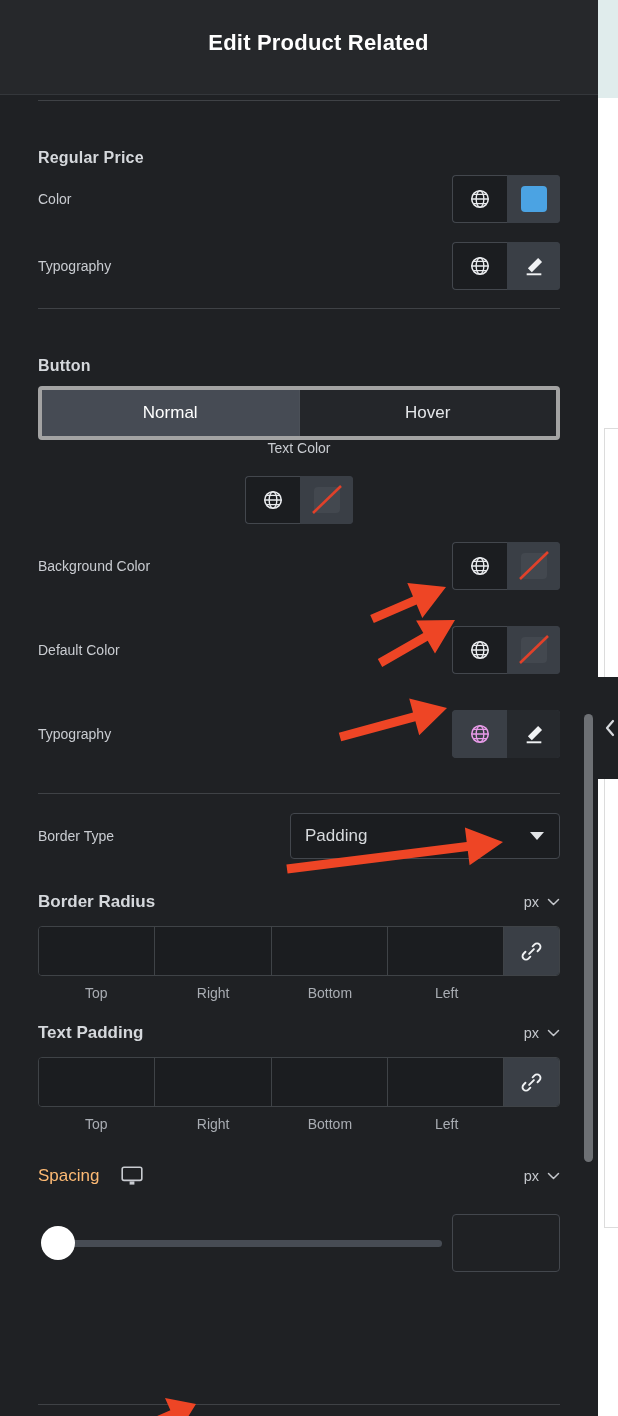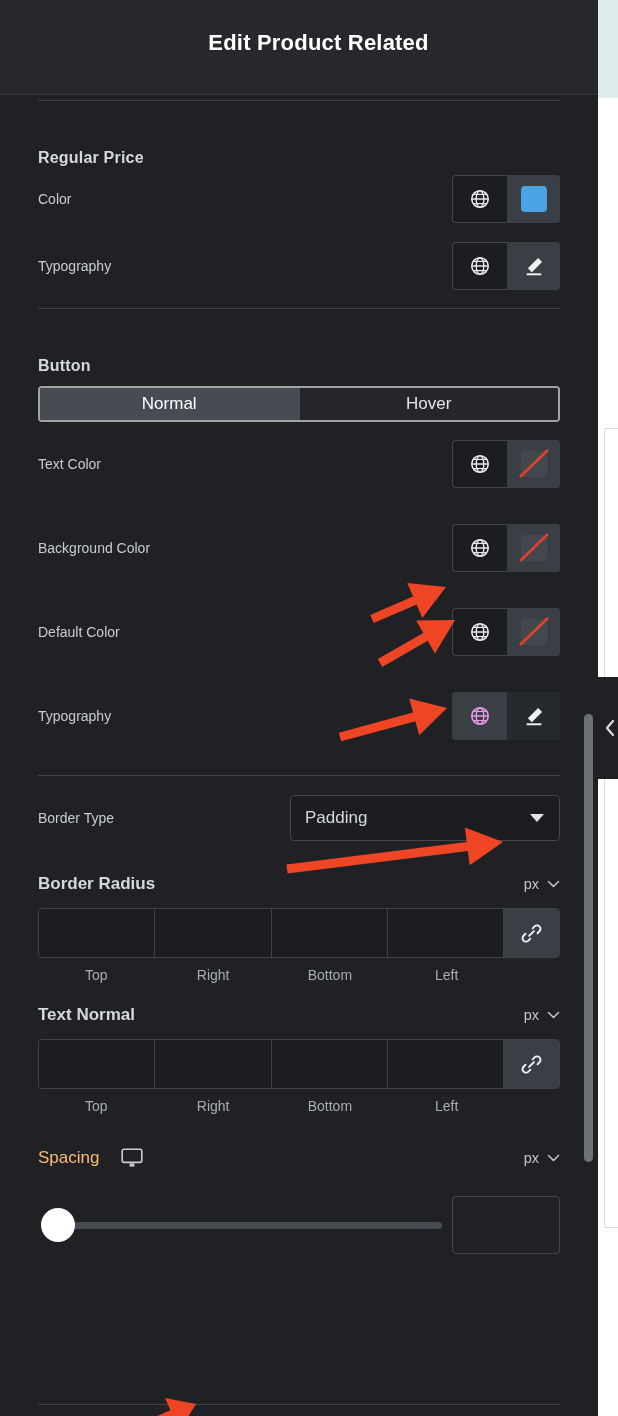--- a/index.html
+++ b/index.html
@@ -157,22 +157,22 @@
   .slash {
     position: absolute;
     left: -4px; top: -3px;
     width: 34px; height: 32px;
     overflow: visible;
   }
 
   
   .tabs {
     display: flex;
-    height: 36px;
-    border: 2px solid #a3a3a3;
+    height: 54px;
+    border: 4px solid #a3a3a3;
     border-radius: 4px;
     overflow: hidden;
     box-sizing: border-box;
   }
   .tab {
     flex: 1;
     display: flex;
     align-items: center;
     justify-content: center;
     font-size: 17px;
@@ -439,21 +439,21 @@
 
       <div class="row" style="height:66px;align-items:flex-end;">
         <div class="section-head">Button</div>
       </div>
 
       <div class="tabs" style="margin-top:11px;">
         <div class="tab active">Normal</div>
         <div class="tab">Hover</div>
       </div>
 
-      <div class="row" style="height:84px;align-items:center;">
+      <div class="row" style="height:84px;align-items:center;flex-direction:column;">
         <div class="row-label">Text Color</div>
         <div class="ctl-group">
           <div class="ctl-global">
             <svg class="globe" viewBox="0 0 24 24">
               <circle cx="12" cy="12" r="9" fill="none" stroke="#e9ebee" stroke-width="1.7"></circle>
               <ellipse cx="12" cy="12" rx="4.2" ry="9" fill="none" stroke="#e9ebee" stroke-width="1.5"></ellipse>
               <line x1="3" y1="12" x2="21" y2="12" stroke="#e9ebee" stroke-width="1.5"></line>
               <line x1="4.6" y1="7" x2="19.4" y2="7" stroke="#e9ebee" stroke-width="1.3"></line>
               <line x1="4.6" y1="17" x2="19.4" y2="17" stroke="#e9ebee" stroke-width="1.3"></line>
             </svg>
@@ -572,21 +572,21 @@
           <span>Top</span>
           <span>Right</span>
           <span>Bottom</span>
           <span>Left</span>
           <span class="spacer"></span>
         </div>
       </div>
 
       <div style="margin-top:22px;">
         <div class="dim-head">
-          <div class="dim-title">Text Normal</div>
+          <div class="dim-title">Text Padding</div>
           <div class="unit">
             <span>px</span>
             <svg width="13" height="8" viewBox="0 0 13 8">
               <polyline points="1.5,1.5 6.5,6.5 11.5,1.5" fill="none" stroke="#c4c7cc" stroke-width="1.5" stroke-linecap="round" stroke-linejoin="round"></polyline>
             </svg>
           </div>
         </div>
         <div class="dim-boxes">
           <div class="dim-cell"></div>
           <div class="dim-cell"></div>

